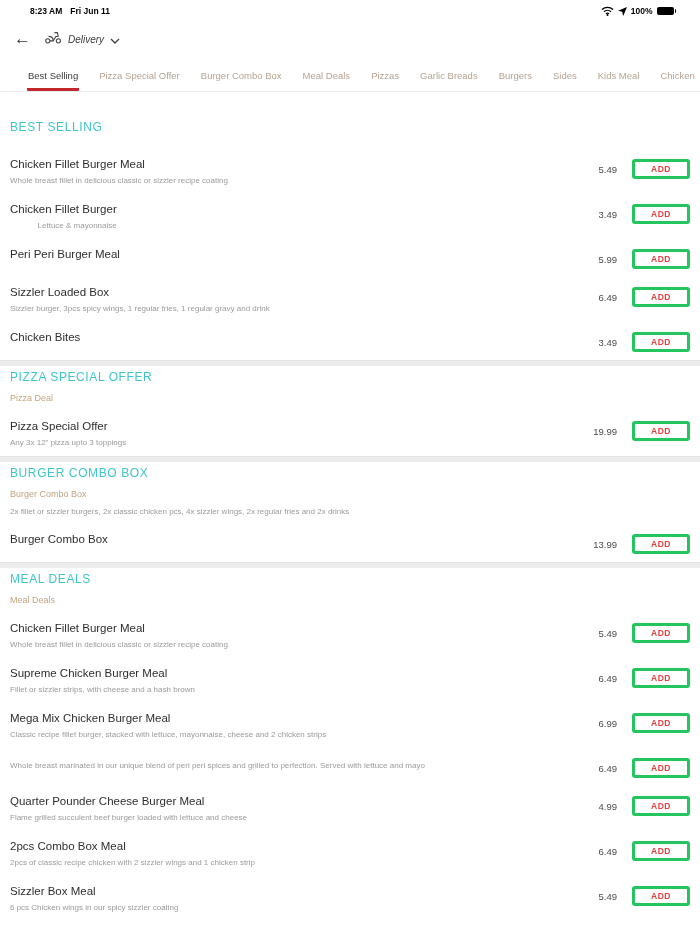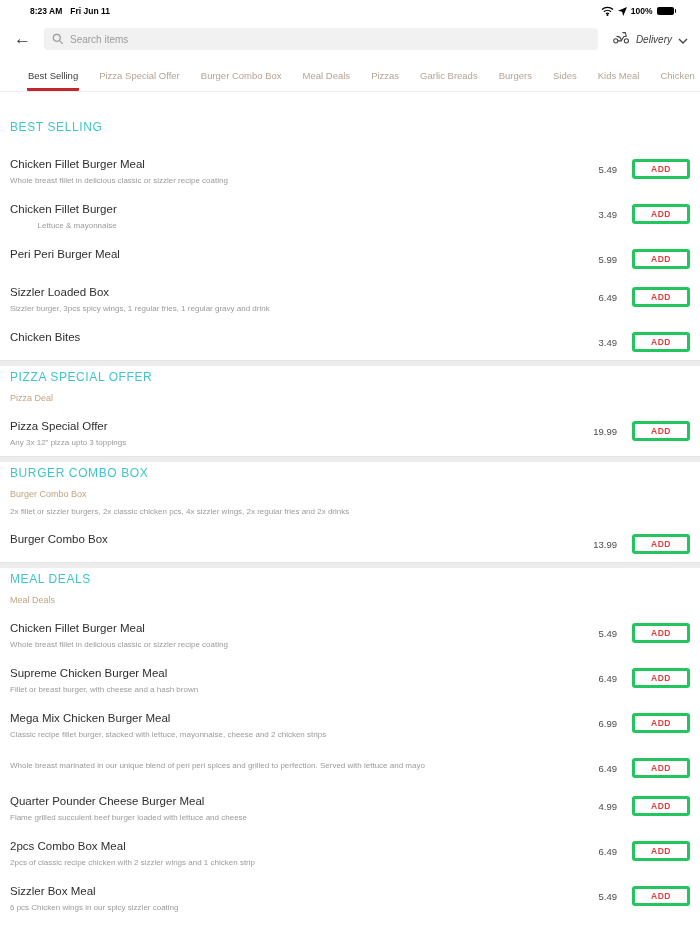--- a/index.html
+++ b/index.html
@@ -78,27 +78,20 @@
       <span>100%</span>
       <span style="display:flex;align-items:center;">
         <span style="width:17px;height:8.5px;background:#000;border-radius:2px;display:inline-block;"></span>
         <span style="width:1.5px;height:4px;background:#000;border-radius:0 1px 1px 0;display:inline-block;margin-left:1px;"></span>
       </span>
     </div>
   </div>
 
   <div class="nav-bar">
     <button class="back-button"><span>←</span></button>
-    <div class="search-box">
-      <svg width="12" height="12" viewBox="0 0 12 12">
-        <circle cx="4.8" cy="4.8" r="3.5" stroke="#9b9b9b" stroke-width="1.2" fill="none"></circle>
-        <line x1="7.6" y1="7.6" x2="10.8" y2="10.8" stroke="#9b9b9b" stroke-width="1.2"></line>
-      </svg>
-      <input type="text" placeholder="Search items" style="">
-    </div>
     <div class="delivery">
       <span>
         <svg width="18" height="14" viewBox="0 0 20 15">
           <circle cx="4.2" cy="11.8" r="2.3" fill="none" stroke="#444" stroke-width="1.2"></circle>
           <circle cx="16" cy="11.8" r="2.3" fill="none" stroke="#444" stroke-width="1.2"></circle>
           <path d="M6.6 11.8 H10.2 L13.2 7 H16" fill="none" stroke="#444" stroke-width="1.2"></path>
           <path d="M11.6 2.6 h3.2 l1.1 4.2" fill="none" stroke="#444" stroke-width="1.2"></path>
           <path d="M10.2 11.8 C10.2 8.8 8.2 6.8 5 6.8" fill="none" stroke="#444" stroke-width="1.2"></path>
         </svg>
       </span>
@@ -247,21 +240,21 @@
     </div>
     <div class="item-right">
       <span class="item-price">5.49</span>
       <button class="add-btn">ADD</button>
     </div>
   </div>
 
   <div class="item">
     <div class="item-left">
       <div class="item-name">Supreme Chicken Burger Meal</div>
-      <div class="item-desc">Fillet or breast burger, with cheese and a hash brown</div>
+      <div class="item-desc">Fillet or sizzler strips, with cheese and a hash brown</div>
     </div>
     <div class="item-right">
       <span class="item-price">6.49</span>
       <button class="add-btn">ADD</button>
     </div>
   </div>
 
   <div class="item">
     <div class="item-left">
       <div class="item-name">Mega Mix Chicken Burger Meal</div>

